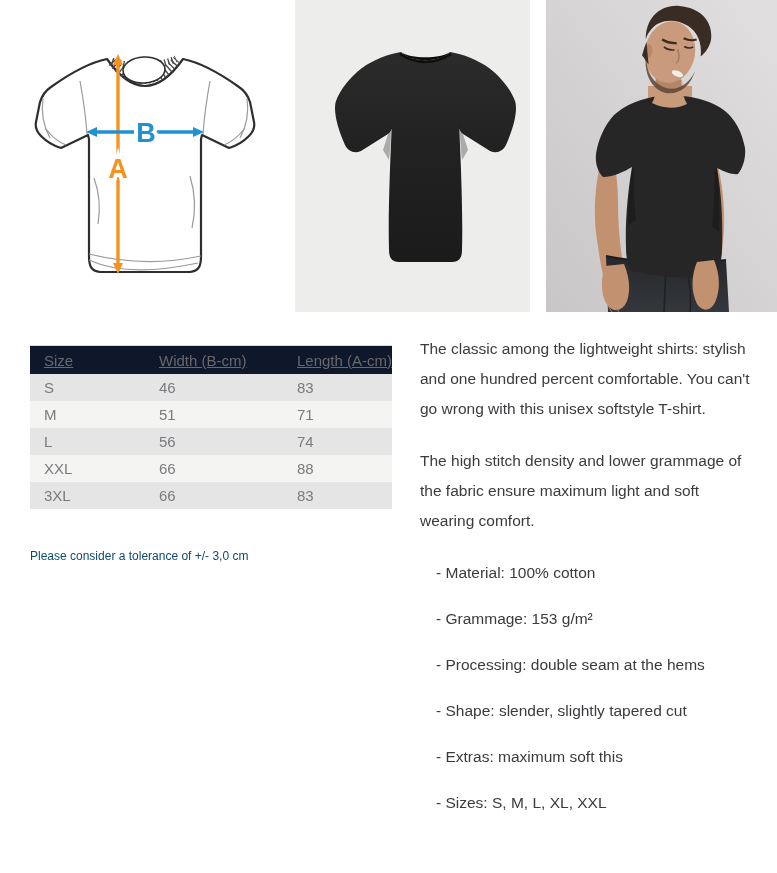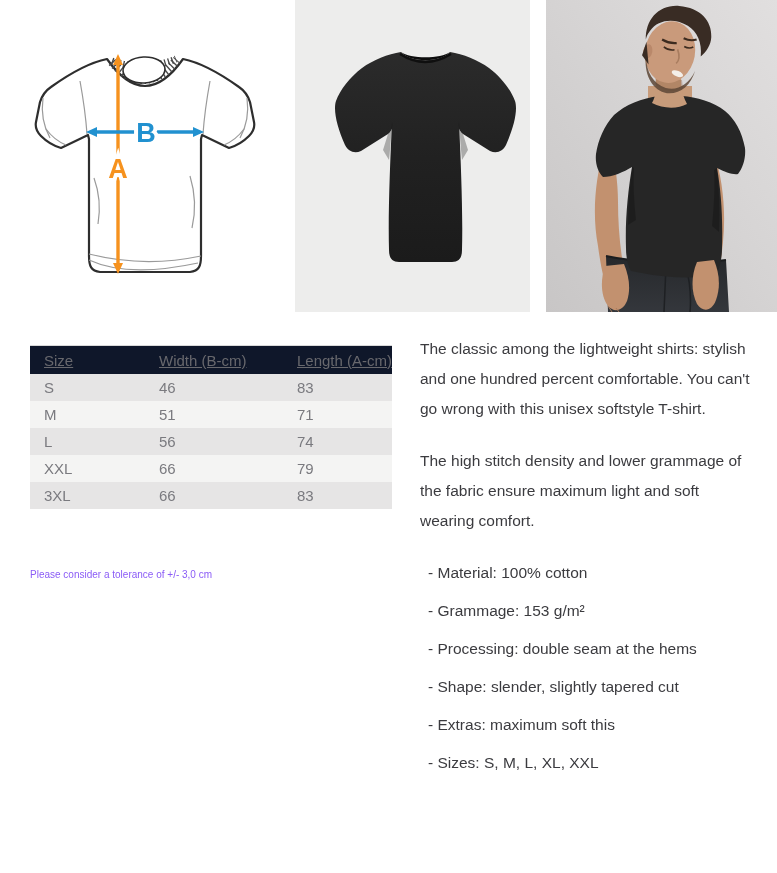--- a/index.html
+++ b/index.html
@@ -23,28 +23,28 @@
   table.size-table th { color:#68686d; background:#0f172a; border-top:1px solid #d9d9d9; height:28px;text-decoration:underline; }
   table.size-table td { color:#7a7a7f; }
   table.size-table tbody tr:nth-child(odd)  td { background:#e6e5e5; }
   table.size-table tbody tr:nth-child(even) td { background:#f4f4f3; }
   .col-size   { width:115px; }
   .col-width  { width:138px; }
   .col-length { width:109px; }
 
   .tolerance-note {
     position:absolute; left:30px; top:549px; width:362px;
-    font-size:10px; color:#8b5cf6;margin-top:20px;
+    font-size:12px; color:#0c4a6e;
   }
 
   
   .description { position:absolute; left:420px; top:334px; width:332px;
     font-size:15.5px; line-height:30px; color:#3b3b3f; }
   .description p { margin:0 0 22px 0; }
-  .description .bullet { margin:8px; }
+  .description .bullet { margin:16px; }
 </style>
 </head>
 <body>
 
 <div class="page">
 
   <div class="diagram-panel">
     <svg class="panel-svg" viewBox="0 0 250 262">
 
       <path d="M 87 31
@@ -213,21 +213,21 @@
           <td>71</td>
         </tr>
         <tr>
           <td>L</td>
           <td>56</td>
           <td>74</td>
         </tr>
         <tr>
           <td>XXL</td>
           <td>66</td>
-          <td>79</td>
+          <td>88</td>
         </tr>
         <tr>
           <td>3XL</td>
           <td>66</td>
           <td>83</td>
         </tr>
       </tbody>
     </table>
   </div>
 

